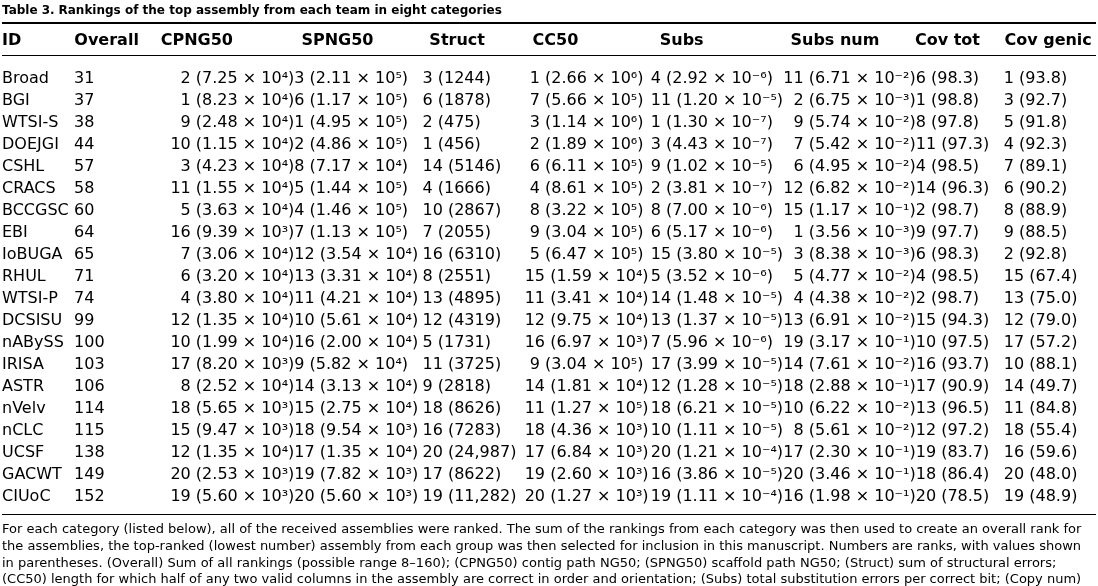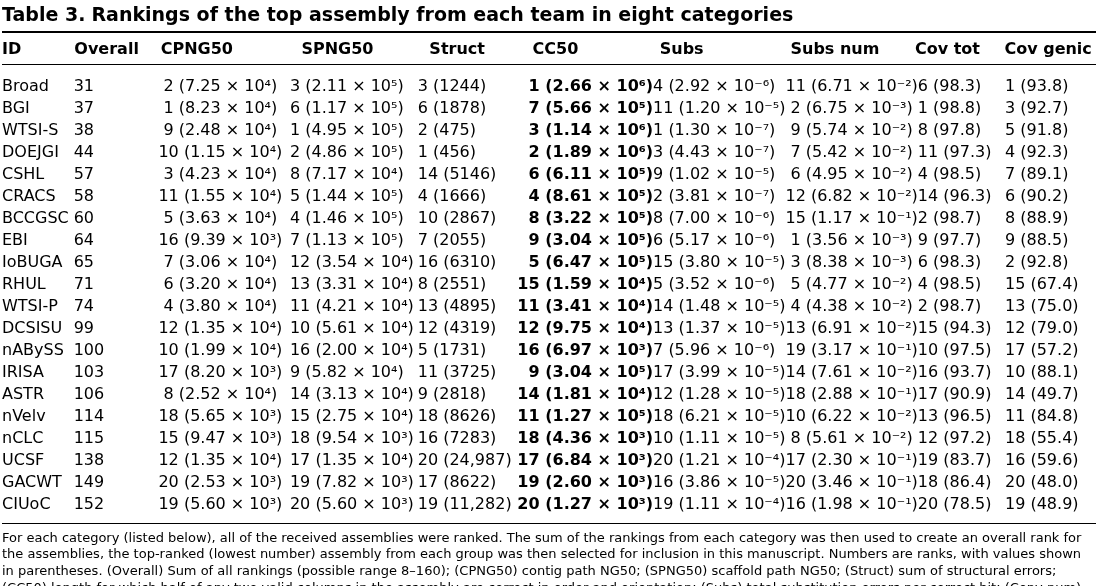--- a/index.html
+++ b/index.html
@@ -13,21 +13,21 @@
     font-family: "DejaVu Sans", sans-serif;
     color: #000000;
     overflow: hidden;
   }
   .table-wrap {
     width: 1098px;
     box-sizing: border-box;
     padding: 0 2px;
   }
   .caption {
-    font-size: 19px;
+    font-size: 12px;
     padding: 3px 0 5px 0;
     line-height: 1.2;
   }
   .caption .caption-label {
     font-weight: bold;
   }
   .caption .caption-text {
     font-weight: bold;
   }
   .rule-thick {
@@ -51,26 +51,26 @@
     vertical-align: bottom;
   }
   table.data td {
     padding: 1.5px 0 1.5px 0;
     white-space: nowrap;
     vertical-align: baseline;
   }
   
   .c-id      { width: 72px; text-align: left; }
   .c-overall { width: 80px; text-align: left; padding-left: 6px;}
-  .c-cpng    { width: 140px; text-align: center; padding-left: 8px;}
+  .c-cpng    { width: 140px; text-align: right; padding-left: 8px;}
   .c-spng    { width: 128px; text-align: left; padding-left: 8px;}
   .c-struct  { width: 100px; text-align: left; padding-left: 6px;}
-  .c-cc50    { width: 128px; text-align: right; padding-left: 8px; font-weight: bold;}
+  .c-cc50    { width: 128px; text-align: center; padding-left: 8px;}
   .c-subs    { width: 130px; text-align: left; padding-left: 8px;}
-  .c-copy    { width: 122px; text-align: center; padding-left: 10px;}
+  .c-copy    { width: 122px; text-align: right; padding-left: 10px;}
   .c-covtot  { width: 88px; text-align: left; padding-left: 6px;}
   .c-covgen  { width: 92px; text-align: left; padding-left: 4px;}
 
   thead th.c-overall { padding-left: 6px; }
   thead th.c-cpng { padding-left: 8px; }
   thead th.c-spng { padding-left: 8px; }
   thead th.c-struct { padding-left: 6px; }
   thead th.c-cc50 { padding-left: 8px; }
   thead th.c-subs { padding-left: 8px; }
   thead th.c-copy { padding-left: 10px; }

